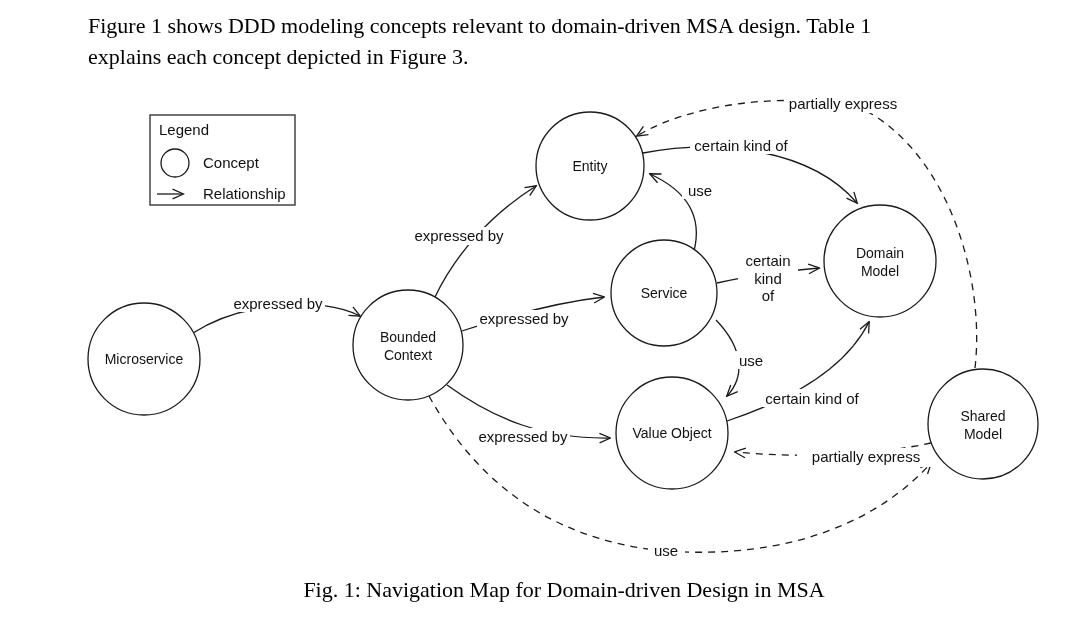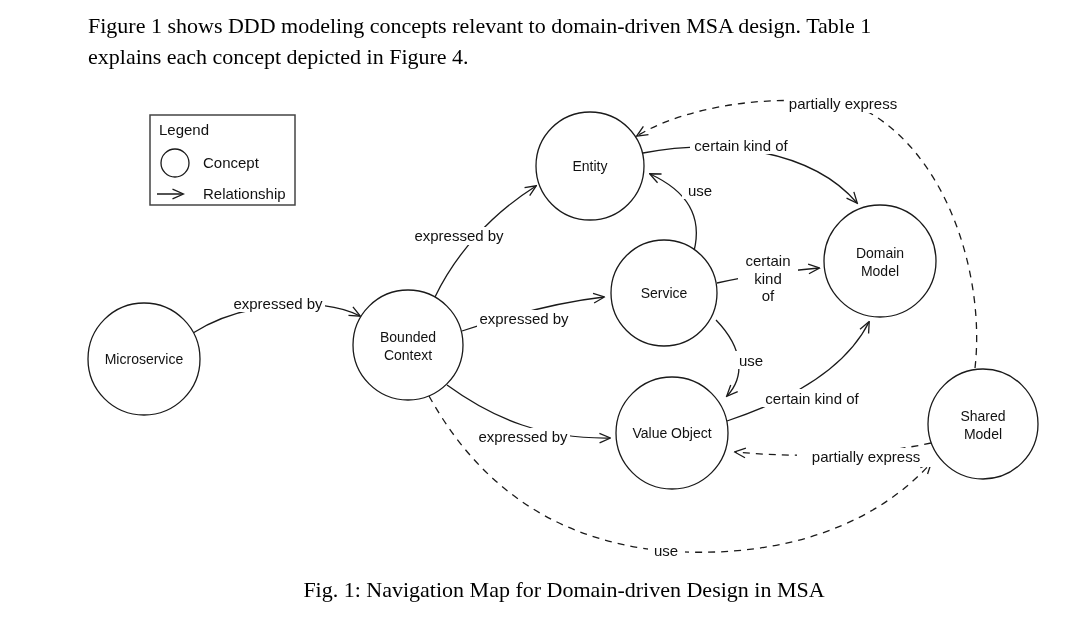--- a/index.html
+++ b/index.html
@@ -3,21 +3,20 @@
 <meta charset="utf-8">
 <style>
   html, body { margin: 0; padding: 0; background: #ffffff; }
   #stage {
     position: relative;
     width: 1092px;
     height: 644px;
     background: #ffffff;
     overflow: hidden;
     font-family: "Liberation Sans", sans-serif;
-    border-radius: 25px;
   }
   .intro {
     position: absolute;
     left: 88px;
     top: 10px;
     width: 960px;
     font-family: "Liberation Serif", serif;
     font-size: 22px;
     line-height: 31px;
     color: #000000;
@@ -48,21 +47,21 @@
   .legend-box { fill: #ffffff; stroke: #444444; stroke-width: 1.5; }
   .legend-lbl { font-family: "Liberation Sans", sans-serif; font-size: 15px; fill: #111111; }
 </style>
 </head>
 <body>
 
 <div id="stage">
 
   <div class="intro">
     <div>Figure 1 shows DDD modeling concepts relevant to domain-driven MSA design. Table 1</div>
-    <div>explains each concept depicted in Figure 4.</div>
+    <div>explains each concept depicted in Figure 3.</div>
   </div>
 
   <svg width="1092" height="644" viewBox="0 0 1092 644">
     <defs>
       <marker id="arrow" viewBox="-13 -7 14 14" markerWidth="14" markerHeight="14" refX="-0.5" refY="0" orient="auto" markerUnits="userSpaceOnUse">
         <path d="M -11,-4.8 L 0,0 L -11,4.8" fill="none" stroke="#1a1a1a" stroke-width="1.3"></path>
       </marker>
     </defs>
 
     <path class="edge" d="M 193,333 C 240,303 320,295 360,316" marker-end="url(#arrow)"></path>

